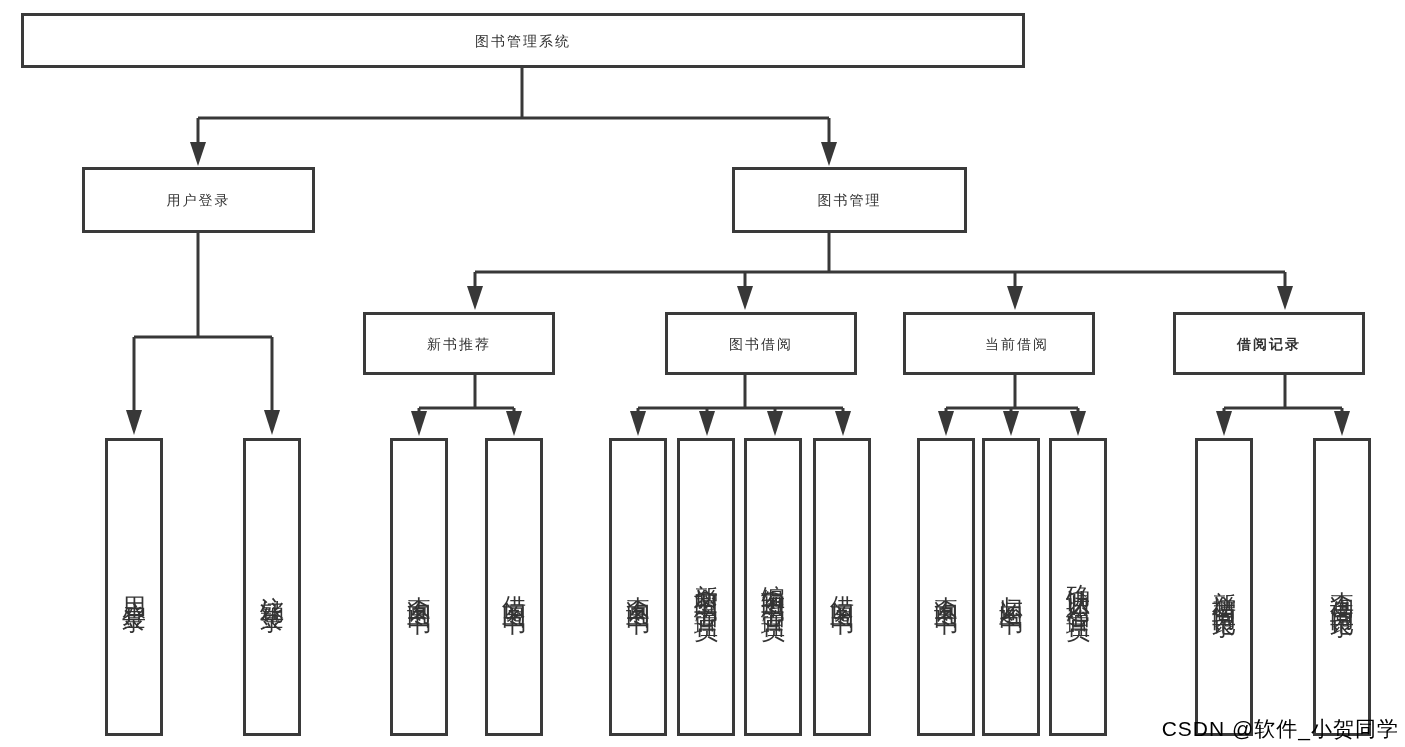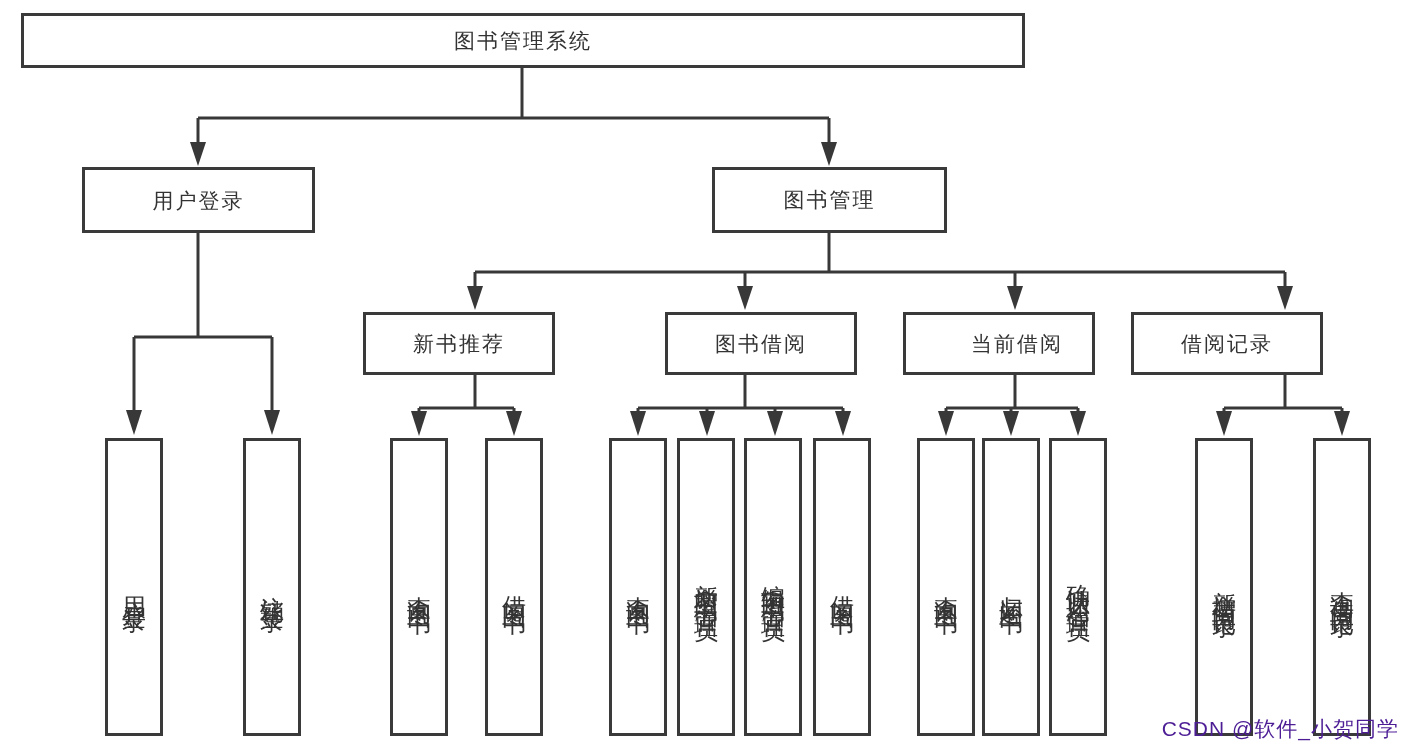--- a/index.html
+++ b/index.html
@@ -8,39 +8,39 @@
     font-family:"Liberation Sans","DejaVu Sans",sans-serif;
     color:#333333;
   }
   .stage{position:absolute;left:0;top:0;width:1405px;height:747px;}
   svg.wires{position:absolute;left:0;top:0;width:1405px;height:747px;pointer-events:none;}
   .node{
     position:absolute;box-sizing:border-box;background:#ffffff;
     border:3px solid #3a3a3a;display:flex;align-items:center;justify-content:center;
     text-align:center;
   }
-  .h-node{font-size:21px;letter-spacing:2px;line-height:1;}
+  .h-node{font-size:14px;letter-spacing:2px;line-height:1;}
   .root{left:21px;top:13px;width:1004px;height:55px;}
   .lvl2-a{left:82px;top:167px;width:233px;height:66px;}
-  .lvl2-b{left:712px;top:167px;width:235px;height:66px;font-family:Liberation Serif, serif;}
+  .lvl2-b{left:732px;top:167px;width:235px;height:66px;}
   .lvl3{top:312px;width:192px;height:63px;}
-  .lvl3-a{left:363px;} .lvl3-b{left:665px;} .lvl3-c{left:903px;padding-left:36px;} .lvl3-d{left:1131px;}
+  .lvl3-a{left:363px;} .lvl3-b{left:665px;} .lvl3-c{left:903px;padding-left:36px;} .lvl3-d{left:1173px;font-weight:bold;}
   .leaf{top:438px;width:58px;height:298px;}
   .leaf span{
     writing-mode:vertical-rl;text-orientation:mixed;
     font-size:24px;letter-spacing:5px;line-height:1;white-space:nowrap;
   }
   .lfA1{left:105px;} .lfA2{left:243px;}
   .lfB1{left:390px;} .lfB2{left:485px;}
   .lfC1{left:609px;} .lfC2{left:677px;} .lfC3{left:744px;} .lfC4{left:813px;}
   .lfD1{left:917px;} .lfD2{left:982px;} .lfD3{left:1049px;}
   .lfE1{left:1195px;} .lfE2{left:1313px;}
   .watermark{
     position:absolute;right:6px;bottom:4px;
-    font-size:21px;color:#4c1d95;letter-spacing:1px;white-space:nowrap;
+    font-size:21px;color:#000000;letter-spacing:1px;white-space:nowrap;
   }
 </style>
 </head>
 <body>
 
 <div class="stage">
 
   <svg class="wires" viewBox="0 0 1405 747">
     <g stroke="#383838" stroke-width="3" fill="none">
 

